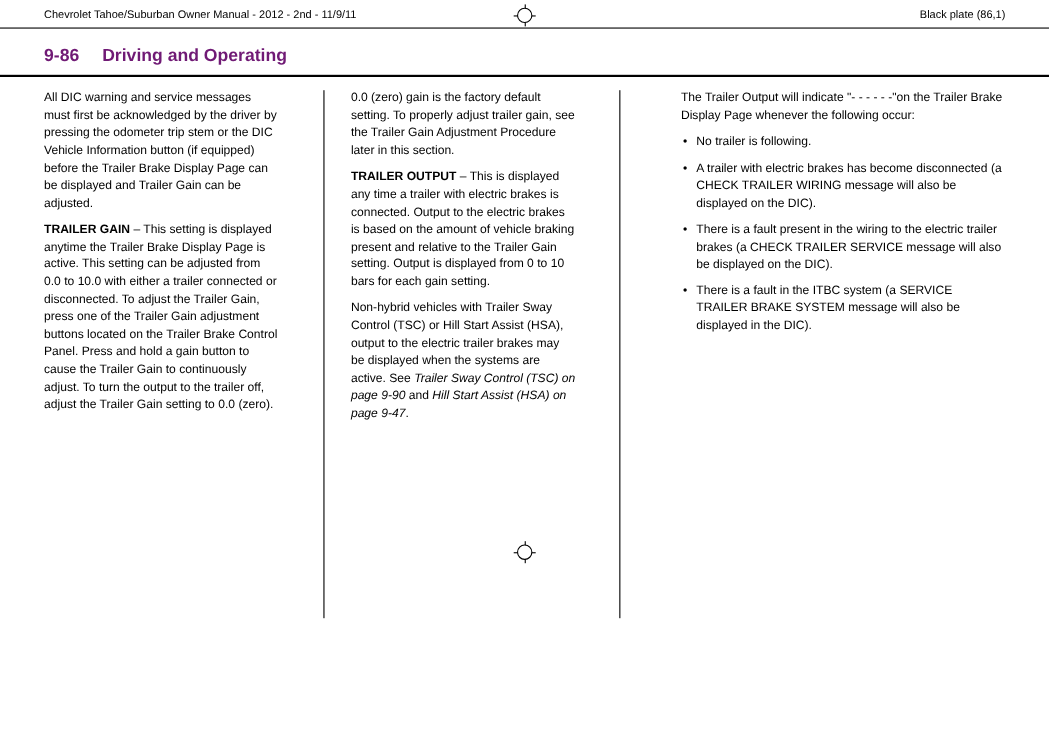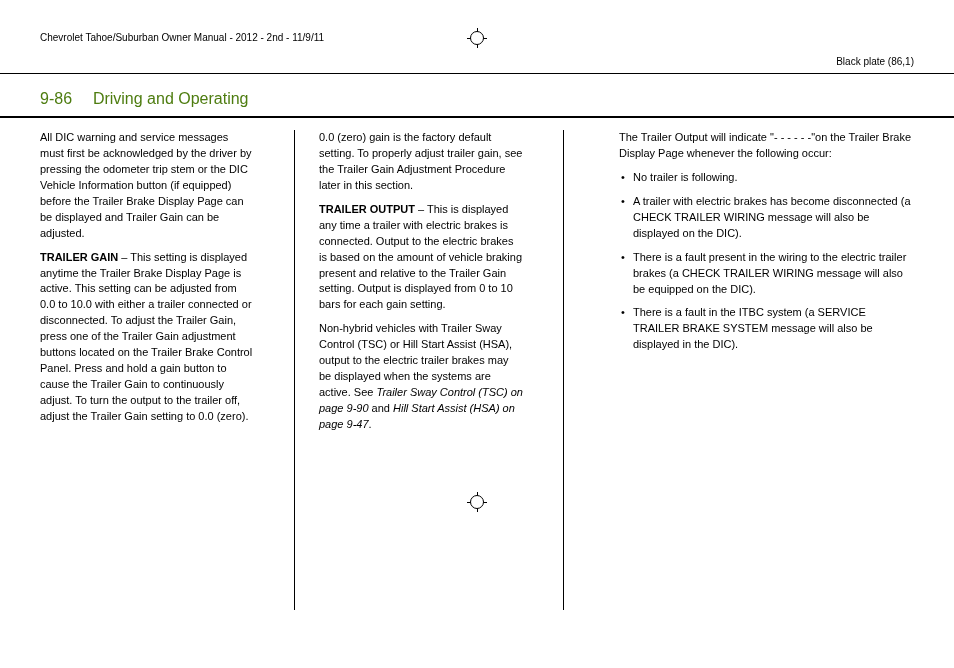--- a/index.html
+++ b/index.html
@@ -85,34 +85,33 @@
       height: 14px;
       border: 1px solid #000;
       border-radius: 50%;
       background: #fff;
       z-index: 1;
     }
 
     .header-right {
       font-size: 10px;
       color: #000;
-      margin-top: 48px;
     }
 
     
     .title-section {
       padding: 16px 40px 8px 40px;
       border-bottom: 2px solid #000;
       margin-bottom: 12px;
     }
 
     .page-title {
       font-size: 16px;
-      font-weight: normal;
-      color: #4d7c0f;
+      font-weight: bold;
+      color: #701a75;
     }
 
     
     .content {
       display: flex;
       padding: 0 40px;
       gap: 12px;
     }
 
     .column {
@@ -268,21 +267,21 @@
       <p>Non-hybrid vehicles with Trailer Sway Control (TSC) or Hill Start Assist (HSA), output to the electric trailer brakes may be displayed when the systems are active. See <span class="italic">Trailer Sway Control (TSC) on page 9-90</span> and <span class="italic">Hill Start Assist (HSA) on page 9-47</span>.</p>
     </div>
 
     <div class="column-divider"></div>
 
     <div class="column col3">
       <p>The Trailer Output will indicate "- - - - - -"on the Trailer Brake Display Page whenever the following occur:</p>
       <ul>
         <li>No trailer is following.</li>
         <li>A trailer with electric brakes has become disconnected (a CHECK TRAILER WIRING message will also be displayed on the DIC).</li>
-        <li>There is a fault present in the wiring to the electric trailer brakes (a CHECK TRAILER WIRING message will also be equipped on the DIC).</li>
+        <li>There is a fault present in the wiring to the electric trailer brakes (a CHECK TRAILER SERVICE message will also be displayed on the DIC).</li>
         <li>There is a fault in the ITBC system (a SERVICE TRAILER BRAKE SYSTEM message will also be displayed in the DIC).</li>
       </ul>
     </div>
 
   </div>
 
   <div class="footer">
     <div class="footer-crosshair">
       <div class="footer-circle"></div>
     </div>

